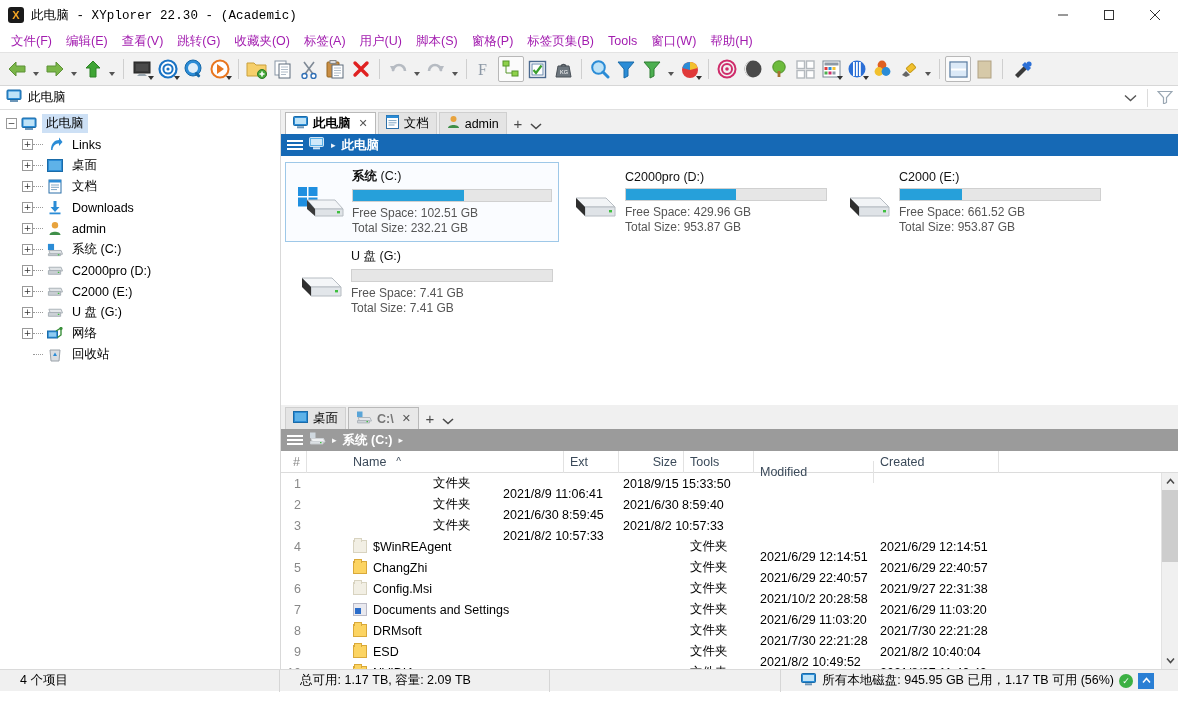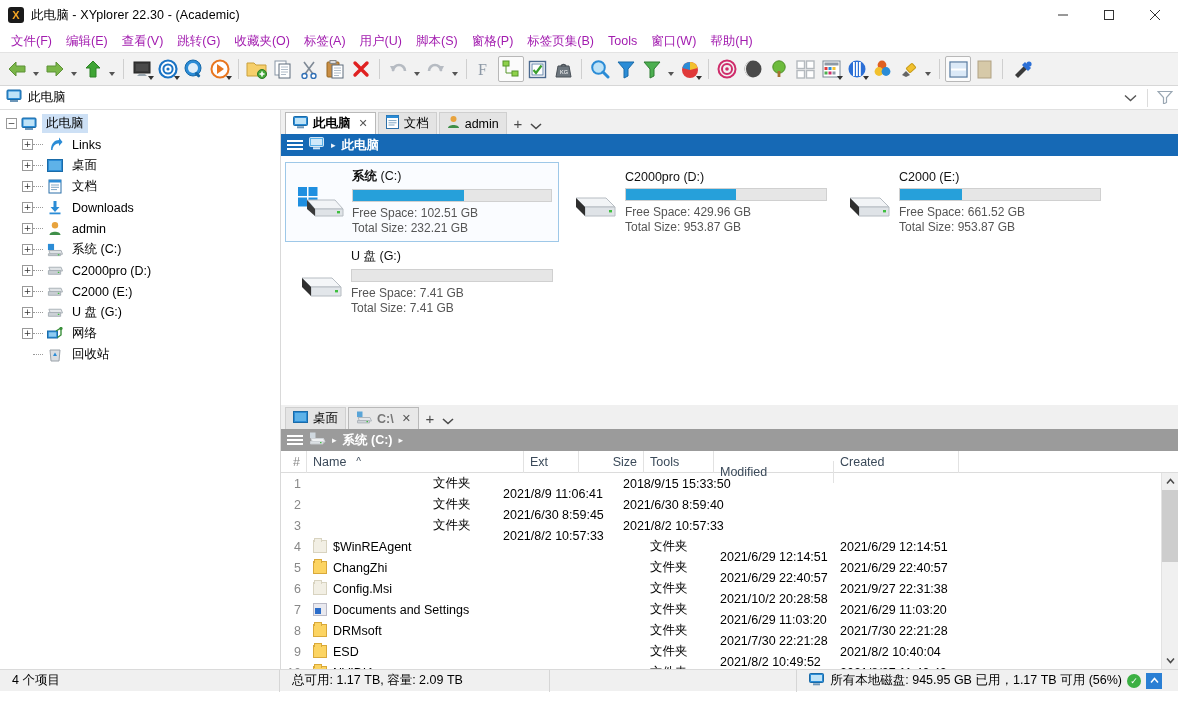--- a/index.html
+++ b/index.html
@@ -20,21 +20,21 @@
     height: 30px; display: flex; align-items: center;
     background: #ffffff; position: relative;
   }
   .app-icon {
     width: 16px; height: 16px; margin-left: 8px; margin-right: 7px;
     background: #1a1a1a; border-radius: 3px;
     display: flex; align-items: center; justify-content: center;
     color: #f5a623; font-weight: bold; font-size: 11px; line-height: 1;
     flex: none;
   }
-  .title-text { font-size: 12.5px; color: #000; letter-spacing: .1px; }
+  .title-text { font-size: 12.5px; color: #000; letter-spacing: .1px; font-family: Liberation Mono, monospace; }
   .win-controls { position: absolute; right: 0; top: 0; display: flex; height: 30px; }
   .win-btn {
     width: 46px; height: 30px; display: flex; align-items: center; justify-content: center;
     color: #222; font-size: 13px;
   }
   .win-btn svg { display: block; }
 
   
   .menubar { height: 22px; display: flex; align-items: center; padding-left: 4px; background: #fff; }
   .menu-item { padding: 2px 7px; font-size: 12.5px; color: #a21caf; white-space: nowrap; }
@@ -118,21 +118,21 @@
 
   
   .filelist-wrap { flex: 1; display: flex; flex-direction: column; min-height: 0; }
   .colhdr { height: 22px; display: flex; align-items: center; background: #fff;
             border-bottom: 1px solid #dcdcdc; font-size: 12.5px; color: #3b4a5a; }
   .colhdr .c { border-right: 1px solid #e2e2e2; height: 22px; display: flex; align-items: center; padding: 0 6px; }
   .rows { flex: 1; overflow: hidden; position: relative; }
   .frow { height: 21px; display: flex; align-items: center; font-size: 12.5px; }
   .frow .c { height: 21px; display: flex; align-items: center; padding: 0 6px; overflow: hidden; white-space: nowrap; }
   .c-num { width: 26px; justify-content: flex-end; color: #888; }
-  .c-name { width: 217px; }
+  .c-name { width: 217px; margin-left: 40px; }
   .c-ext  { width: 55px; }
   .c-size { width: 65px; justify-content: flex-end; }
   .c-type { width: 70px; }
   .c-mod  { width: 120px; margin-top: 20px; }
   .c-cre  { width: 125px; }
   .fico { width: 14px; height: 13px; margin-right: 6px; flex: none; position: relative; }
   .folder-normal { background: #fcd462; border: 1px solid #d9a93a; }
   .folder-normal:before { content:''; position:absolute; left:0; top:-3px; width:6px; height:3px; background:#fcd462; border:1px solid #d9a93a; border-bottom:none; }
   .folder-dim { background: #f2efe4; border: 1px solid #d8d3c0; }
   .folder-dim:before { content:''; position:absolute; left:0; top:-3px; width:6px; height:3px; background:#f2efe4; border:1px solid #d8d3c0; border-bottom:none; }
@@ -143,21 +143,21 @@
   .vscroll { width: 17px; background: #f0f0f0; border-left: 1px solid #e2e2e2; display: flex; flex-direction: column; }
   .vs-btn { height: 17px; display: flex; align-items: center; justify-content: center; color: #5a5a5a; font-size: 9px; }
   .vs-track { flex: 1; position: relative; }
   .vs-thumb { position: absolute; left: 0; right: 0; top: 0; height: 72px; background: #cdcdcd; }
 
   
   .statusbar {
     height: 22px; display: flex; align-items: center;
     background: #f0f0f0; border-top: 1px solid #dadada; font-size: 12.5px;
   }
-  .st-cell { height: 22px; display: flex; align-items: center; padding: 0 12px; border-right: 1px solid #d6d6d6; }
+  .st-cell { height: 22px; display: flex; align-items: center; padding: 0 20px; border-right: 1px solid #d6d6d6; }
   .st-grow { flex: 1; }
   .ok-badge { width: 14px; height: 14px; border-radius: 50%; background: #3cb043; color: #fff;
     display:flex; align-items:center; justify-content:center; font-size:9px; margin: 0 5px; }
   .up-badge { width: 16px; height: 16px; background: #2a7fd4; color: #fff;
     display:flex; align-items:center; justify-content:center; font-size:9px; margin-right: 4px; }
 
   .clip { overflow: hidden; white-space: nowrap; }
 </style>
 </head>
 <body>

